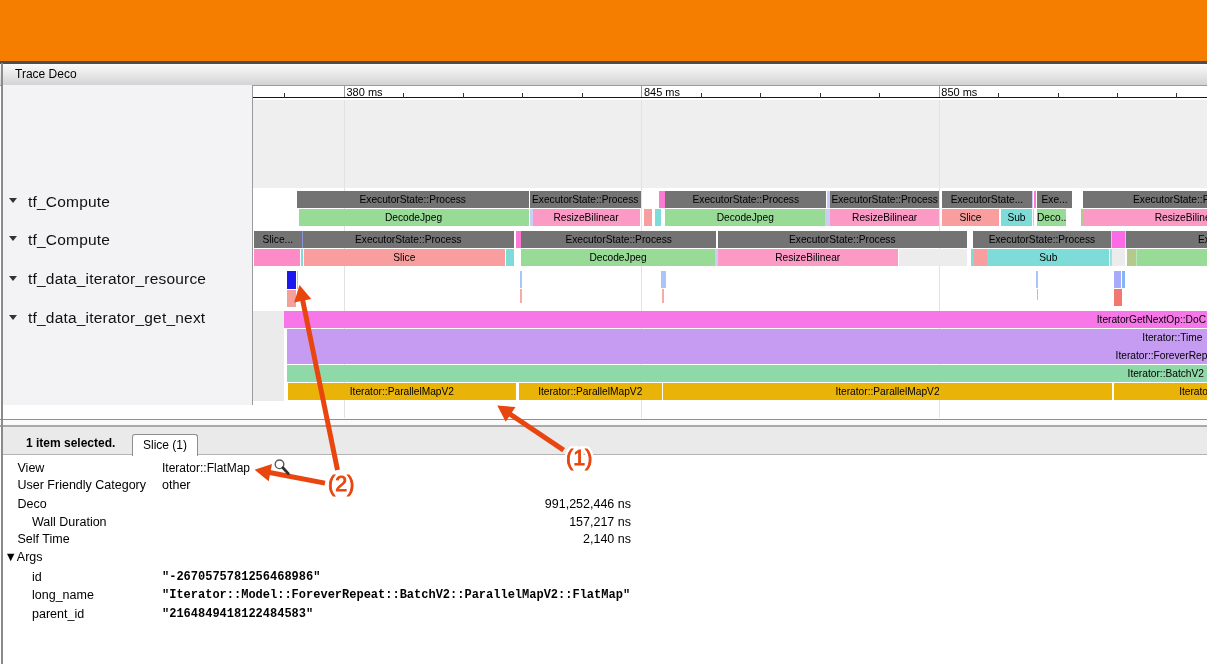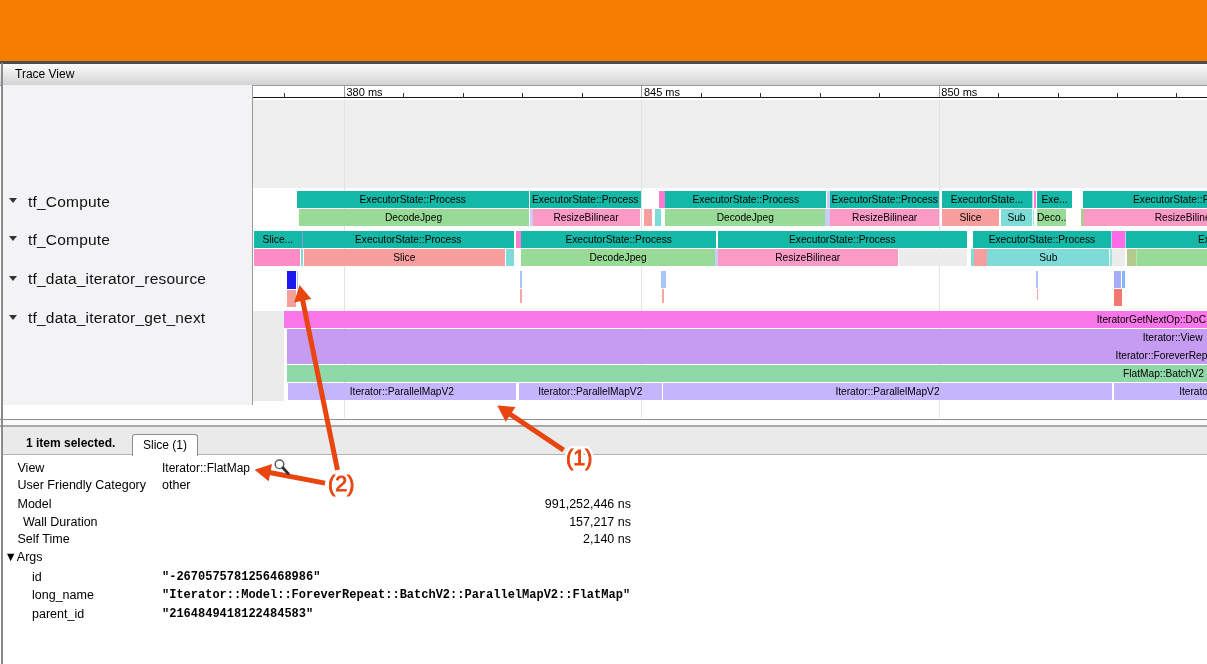--- a/index.html
+++ b/index.html
@@ -16,54 +16,54 @@
   #r4gray{left:253px;top:311px;width:31px;height:90px;background:#ebebeb;}
   .grid{width:1px;top:100px;height:318px;background:#e2e2e2;}
   .tickmin{width:1px;top:93px;height:5px;background:#333;}
   .tickmaj{width:1px;top:86px;height:11.3px;background:#999;}
   .ticklab{top:86.2px;font-size:11px;color:#000;}
   .rowlab{left:28px;font-size:15.5px;letter-spacing:0.2px;color:#111;height:19px;line-height:19px;}
   .tri{left:9px;width:0;height:0;border-left:4.5px solid transparent;
        border-right:4.5px solid transparent;border-top:5px solid #333;}
   .blk{position:absolute;height:17px;font-size:10.2px;text-align:center;overflow:hidden;
        white-space:nowrap;line-height:17px;color:#000;}
-  .c-blue{background:#14b8a6}
+  .c-blue{background:#737373}
   .c-green{background:#97db97}
   .c-pink{background:#fb9ac5}
   .c-salmon{background:#f99e9e}
   .c-cyan{background:#7edcd8}
   .c-hotpink{background:#fd8bc7}
   .c-magenta{background:#fb6be6}
   .c-pinkthin{background:#fb7ad2}
   .c-lav{background:#c9cdf7}
   .c-olive{background:#b4ca8c}
   .c-gmag{background:#f777e9}
   .c-purp{background:#c59cf1}
   .c-bgreen{background:#8fd8a7}
-  .c-teal{background:#c4b5fd}
+  .c-teal{background:#eab308}
   #split1{left:0;top:419px;width:1207px;height:1px;background:#909090;}
   #split2{left:0;top:420px;width:1207px;height:5px;background:#fafafa;}
   #split3{left:0;top:425px;width:1207px;height:2px;background:#a9a9a9;}
   #graybar{left:2px;top:427px;width:1205px;height:27px;background:#eaeaea;border-bottom:1px solid #b3b3b3;}
   #itemsel{left:26px;top:435.8px;font-size:12px;font-weight:bold;color:#000;}
   #tab{left:132px;top:434px;width:64px;height:21px;background:#fff;border:1px solid #8e8e8e;
        border-bottom:none;border-radius:3px 3px 0 0;text-align:center;font-size:12px;line-height:21px;z-index:3;}
   .dlab{font-size:12.5px;color:#000;}
   .dval{font-size:12.5px;color:#000;}
   .dnum{font-size:12.5px;color:#000;text-align:right;}
   .dmono{font-family:"Liberation Mono", monospace;font-size:12px;font-weight:bold;color:#000;white-space:pre;}
 </style>
 </head>
 <body>
 <div class="abs" id="orange"></div>
 <div class="abs" id="darkline"></div>
 <div class="abs" style="left:1px;top:63px;width:2px;height:601px;background:#8a8a8a;z-index:5"></div>
 <div class="abs" style="left:301.8px;top:231px;width:1px;height:17px;background:#8d95da;z-index:2"></div>
 <div class="abs" id="tvbar">
-    <span>Trace View</span>
+    <span>Trace Deco</span>
   </div>
 <div class="abs" id="leftcol"></div>
 <div class="abs" id="graytop"></div>
 <div class="abs" id="ruler"></div>
 <div class="abs grid" style="left:344px"></div>
 <div class="abs grid" style="left:641.4px"></div>
 <div class="abs grid" style="left:938.8px"></div>
 <div class="abs tickmin" style="left:284.2px"></div>
 <div class="abs tickmin" style="left:403.4px"></div>
 <div class="abs tickmin" style="left:462.8px"></div>
@@ -152,43 +152,43 @@
 <div class="blk" style="left:662.3px;top:289px;width:1.5px;height:14px;background:#f6aaa4"></div>
 <div class="blk" style="left:1036.3px;top:271px;width:2px;height:17px;background:#aac6f8"></div>
 <div class="blk" style="left:1036.5px;top:289px;width:1.5px;height:11px;background:#f6aaa4"></div>
 <div class="blk" style="left:1114px;top:271px;width:6.8px;height:17px;background:#a6acf7"></div>
 <div class="blk" style="left:1121.9px;top:271px;width:3.2px;height:17px;background:#85b3f7"></div>
 <div class="blk" style="left:1114px;top:289px;width:7.5px;height:17px;background:#f2776e"></div>
 <div class="blk c-gmag" style="left:284px;top:311px;width:923px">
     <span style="position:absolute;right:1px;top:0">IteratorGetNextOp::DoC</span>
   </div>
 <div class="blk c-purp" style="left:286.5px;top:329px;width:920.5px;height:17.5px;line-height:17.5px">
-    <span style="position:absolute;right:4.5px;top:0">Iterator::View</span>
+    <span style="position:absolute;right:4.5px;top:0">Iterator::Time</span>
   </div>
 <div class="blk c-purp" style="left:286.5px;top:346.5px;width:920.5px;height:17.5px;line-height:17.5px">
     <span style="position:absolute;right:-6px;top:0">Iterator::ForeverRepe</span>
   </div>
 <div class="blk c-bgreen" style="left:286.5px;top:365px;width:920.5px">
-    <span style="position:absolute;right:3px;top:0">FlatMap::BatchV2</span>
+    <span style="position:absolute;right:3px;top:0">Iterator::BatchV2</span>
   </div>
 <div class="blk c-teal" style="left:287.5px;top:383px;width:228.7px">Iterator::ParallelMapV2</div>
 <div class="blk c-teal" style="left:519px;top:383px;width:142.5px">Iterator::ParallelMapV2</div>
 <div class="blk c-teal" style="left:663px;top:383px;width:449px">Iterator::ParallelMapV2</div>
 <div class="blk c-teal" style="left:1113.5px;top:383px;width:235.5px">Iterator::ParallelMapV2</div>
 <div class="abs" id="split1"></div>
 <div class="abs" id="split2"></div>
 <div class="abs" id="split3"></div>
 <div class="abs" id="graybar"></div>
 <div class="abs" id="itemsel">1 item selected.</div>
 <div class="abs" id="tab">Slice (1)</div>
 <div class="abs dlab" style="left:17.5px;top:460.7px">View</div>
 <div class="abs dlab" style="left:17.5px;top:478px">User Friendly Category</div>
-<div class="abs dlab" style="left:17.5px;top:497.4px">Model</div>
+<div class="abs dlab" style="left:17.5px;top:497.4px">Deco</div>
 <div class="abs dnum" style="left:400px;top:497.4px;width:231px">991,252,446 ns</div>
-<div class="abs dlab" style="left:23px;top:514.5px">Wall Duration</div>
+<div class="abs dlab" style="left:32px;top:514.5px">Wall Duration</div>
 <div class="abs dnum" style="left:400px;top:514.5px;width:231px">157,217 ns</div>
 <div class="abs dlab" style="left:17.5px;top:532.2px">Self Time</div>
 <div class="abs dnum" style="left:400px;top:532.2px;width:231px">2,140 ns</div>
 <div class="abs dval" style="left:162px;top:460.7px;font-size:12px">Iterator::FlatMap</div>
 <div class="abs dval" style="left:162px;top:478px">other</div>
 <div class="abs dlab" style="left:4.5px;top:550px">▼Args</div>
 <div class="abs dlab" style="left:32px;top:569.5px">id</div>
 <div class="abs dmono" style="left:162px;top:569.5px">"-2670575781256468986"</div>
 <div class="abs dlab" style="left:32px;top:587.5px">long_name</div>
 <div class="abs dmono" style="left:162px;top:587.5px">"Iterator::Model::ForeverRepeat::BatchV2::ParallelMapV2::FlatMap"</div>

